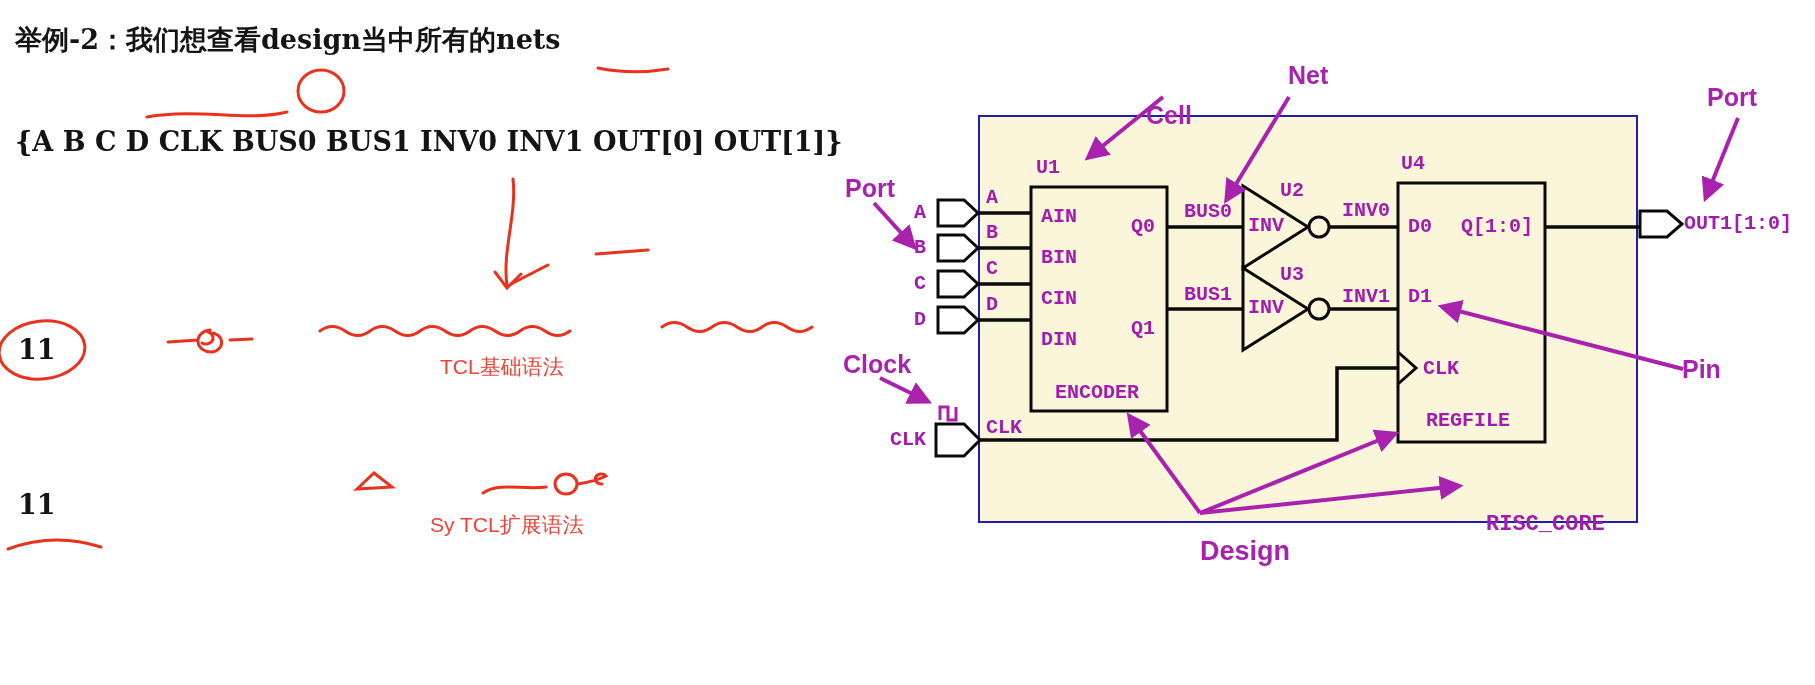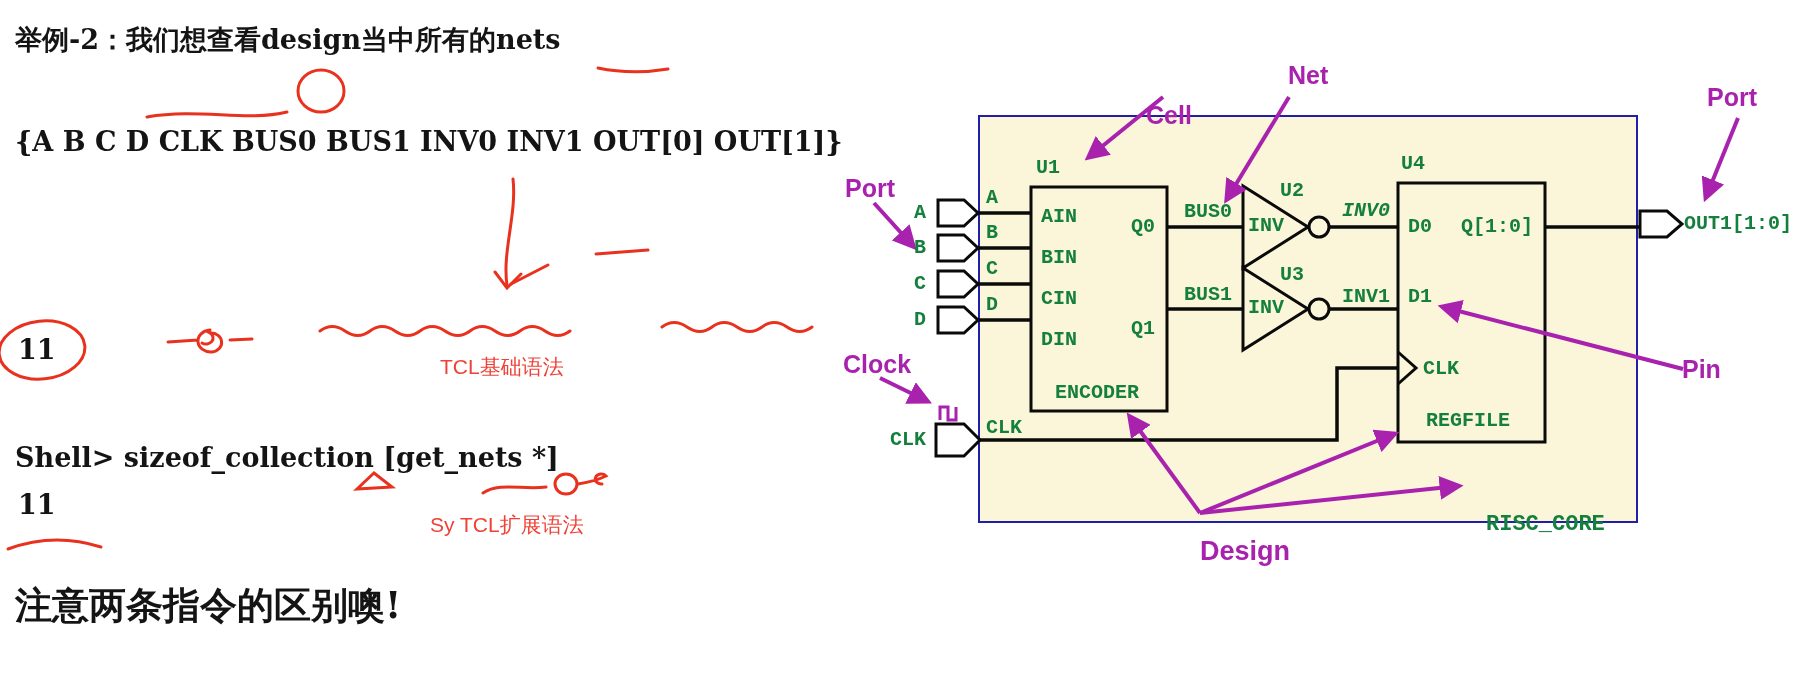--- a/index.html
+++ b/index.html
@@ -3,41 +3,39 @@
 <meta charset="utf-8">
 <style>
   html,body{margin:0;padding:0;background:#ffffff;}
   .page{position:relative;width:1815px;height:685px;background:#ffffff;overflow:hidden;
         font-family:"DejaVu Serif","Liberation Serif",serif;}
   .abs{position:absolute;white-space:pre;}
   .note{font-weight:bold;color:#141414;font-size:27px;line-height:1.1;}
   .note-big{font-size:37px;}
   .red-note{font-family:"Liberation Sans","DejaVu Sans",sans-serif;color:#ef4136;font-size:21px;font-weight:normal;}
   .plabel{font-family:"Liberation Sans","DejaVu Sans",sans-serif;font-weight:bold;color:#a822ae;font-size:25px;}
-  .dlabel{font-family:"Liberation Mono","DejaVu Sans Mono",monospace;font-weight:bold;color:#15803d;font-size:20px;}
+  .dlabel{font-family:"Liberation Mono","DejaVu Sans Mono",monospace;font-weight:bold;color:#a21caf;font-size:20px;}
   .diagram-box{position:absolute;left:978px;top:115px;width:660px;height:408px;
                background:#fbf6d9;border:2px solid #1f1faa;box-sizing:border-box;}
   svg.overlay{position:absolute;left:0;top:0;pointer-events:none;}
 </style>
 </head>
 <body>
 
 <div class="page">
 
   <div class="abs note" style="left:15px;top:25px;">举例-2：我们想查看design当中所有的nets</div>
   <div class="abs note" style="left:15px;top:127px;">{A B C D CLK BUS0 BUS1 INV0 INV1 OUT[0] OUT[1]}</div>
 
   <div class="abs note" style="left:18px;top:335px;">11</div>
   <div class="abs red-note" style="left:440px;top:353px;">TCL基础语法</div>
 
-  <div class="abs note" style="left:15px;top:443px;">Shell&gt; sizeof_collection [get_nets *]</div>
   <div class="abs note" style="left:18px;top:490px;">11</div>
   <div class="abs red-note" style="left:430px;top:511px;">Sy TCL扩展语法</div>
 
-  <div class="abs note note-big" style="left:15px;top:585px;">注意两条指令的区别噢!</div>
 
   <div class="diagram-box"></div>
 
   <svg class="overlay" width="1815" height="685" viewBox="0 0 1815 685">
     <defs>
       <marker id="pa" markerWidth="6" markerHeight="6" refX="4.6" refY="3" orient="auto">
         <path d="M0,0 L6,3 L0,6 Z" fill="#a822ae"></path>
       </marker>
     </defs>
 
@@ -127,21 +125,21 @@
   <div class="abs dlabel" style="left:890px;top:428px;">CLK</div>
   <div class="abs dlabel" style="left:1684px;top:212px;">OUT1[1:0]</div>
 
   <div class="abs dlabel" style="left:986px;top:186px;">A</div>
   <div class="abs dlabel" style="left:986px;top:221px;">B</div>
   <div class="abs dlabel" style="left:986px;top:257px;">C</div>
   <div class="abs dlabel" style="left:986px;top:293px;">D</div>
   <div class="abs dlabel" style="left:986px;top:416px;">CLK</div>
   <div class="abs dlabel" style="left:1184px;top:200px;">BUS0</div>
   <div class="abs dlabel" style="left:1184px;top:283px;">BUS1</div>
-  <div class="abs dlabel" style="left:1342px;top:199px;font-style:italic;">INV0</div>
+  <div class="abs dlabel" style="left:1342px;top:199px;">INV0</div>
   <div class="abs dlabel" style="left:1342px;top:285px;">INV1</div>
 
   <div class="abs dlabel" style="left:1036px;top:156px;">U1</div>
   <div class="abs dlabel" style="left:1041px;top:205px;">AIN</div>
   <div class="abs dlabel" style="left:1041px;top:246px;">BIN</div>
   <div class="abs dlabel" style="left:1041px;top:287px;text-align:center;">CIN</div>
   <div class="abs dlabel" style="left:1041px;top:328px;">DIN</div>
   <div class="abs dlabel" style="left:1131px;top:215px;">Q0</div>
   <div class="abs dlabel" style="left:1131px;top:317px;">Q1</div>
   <div class="abs dlabel" style="left:1055px;top:381px;">ENCODER</div>

